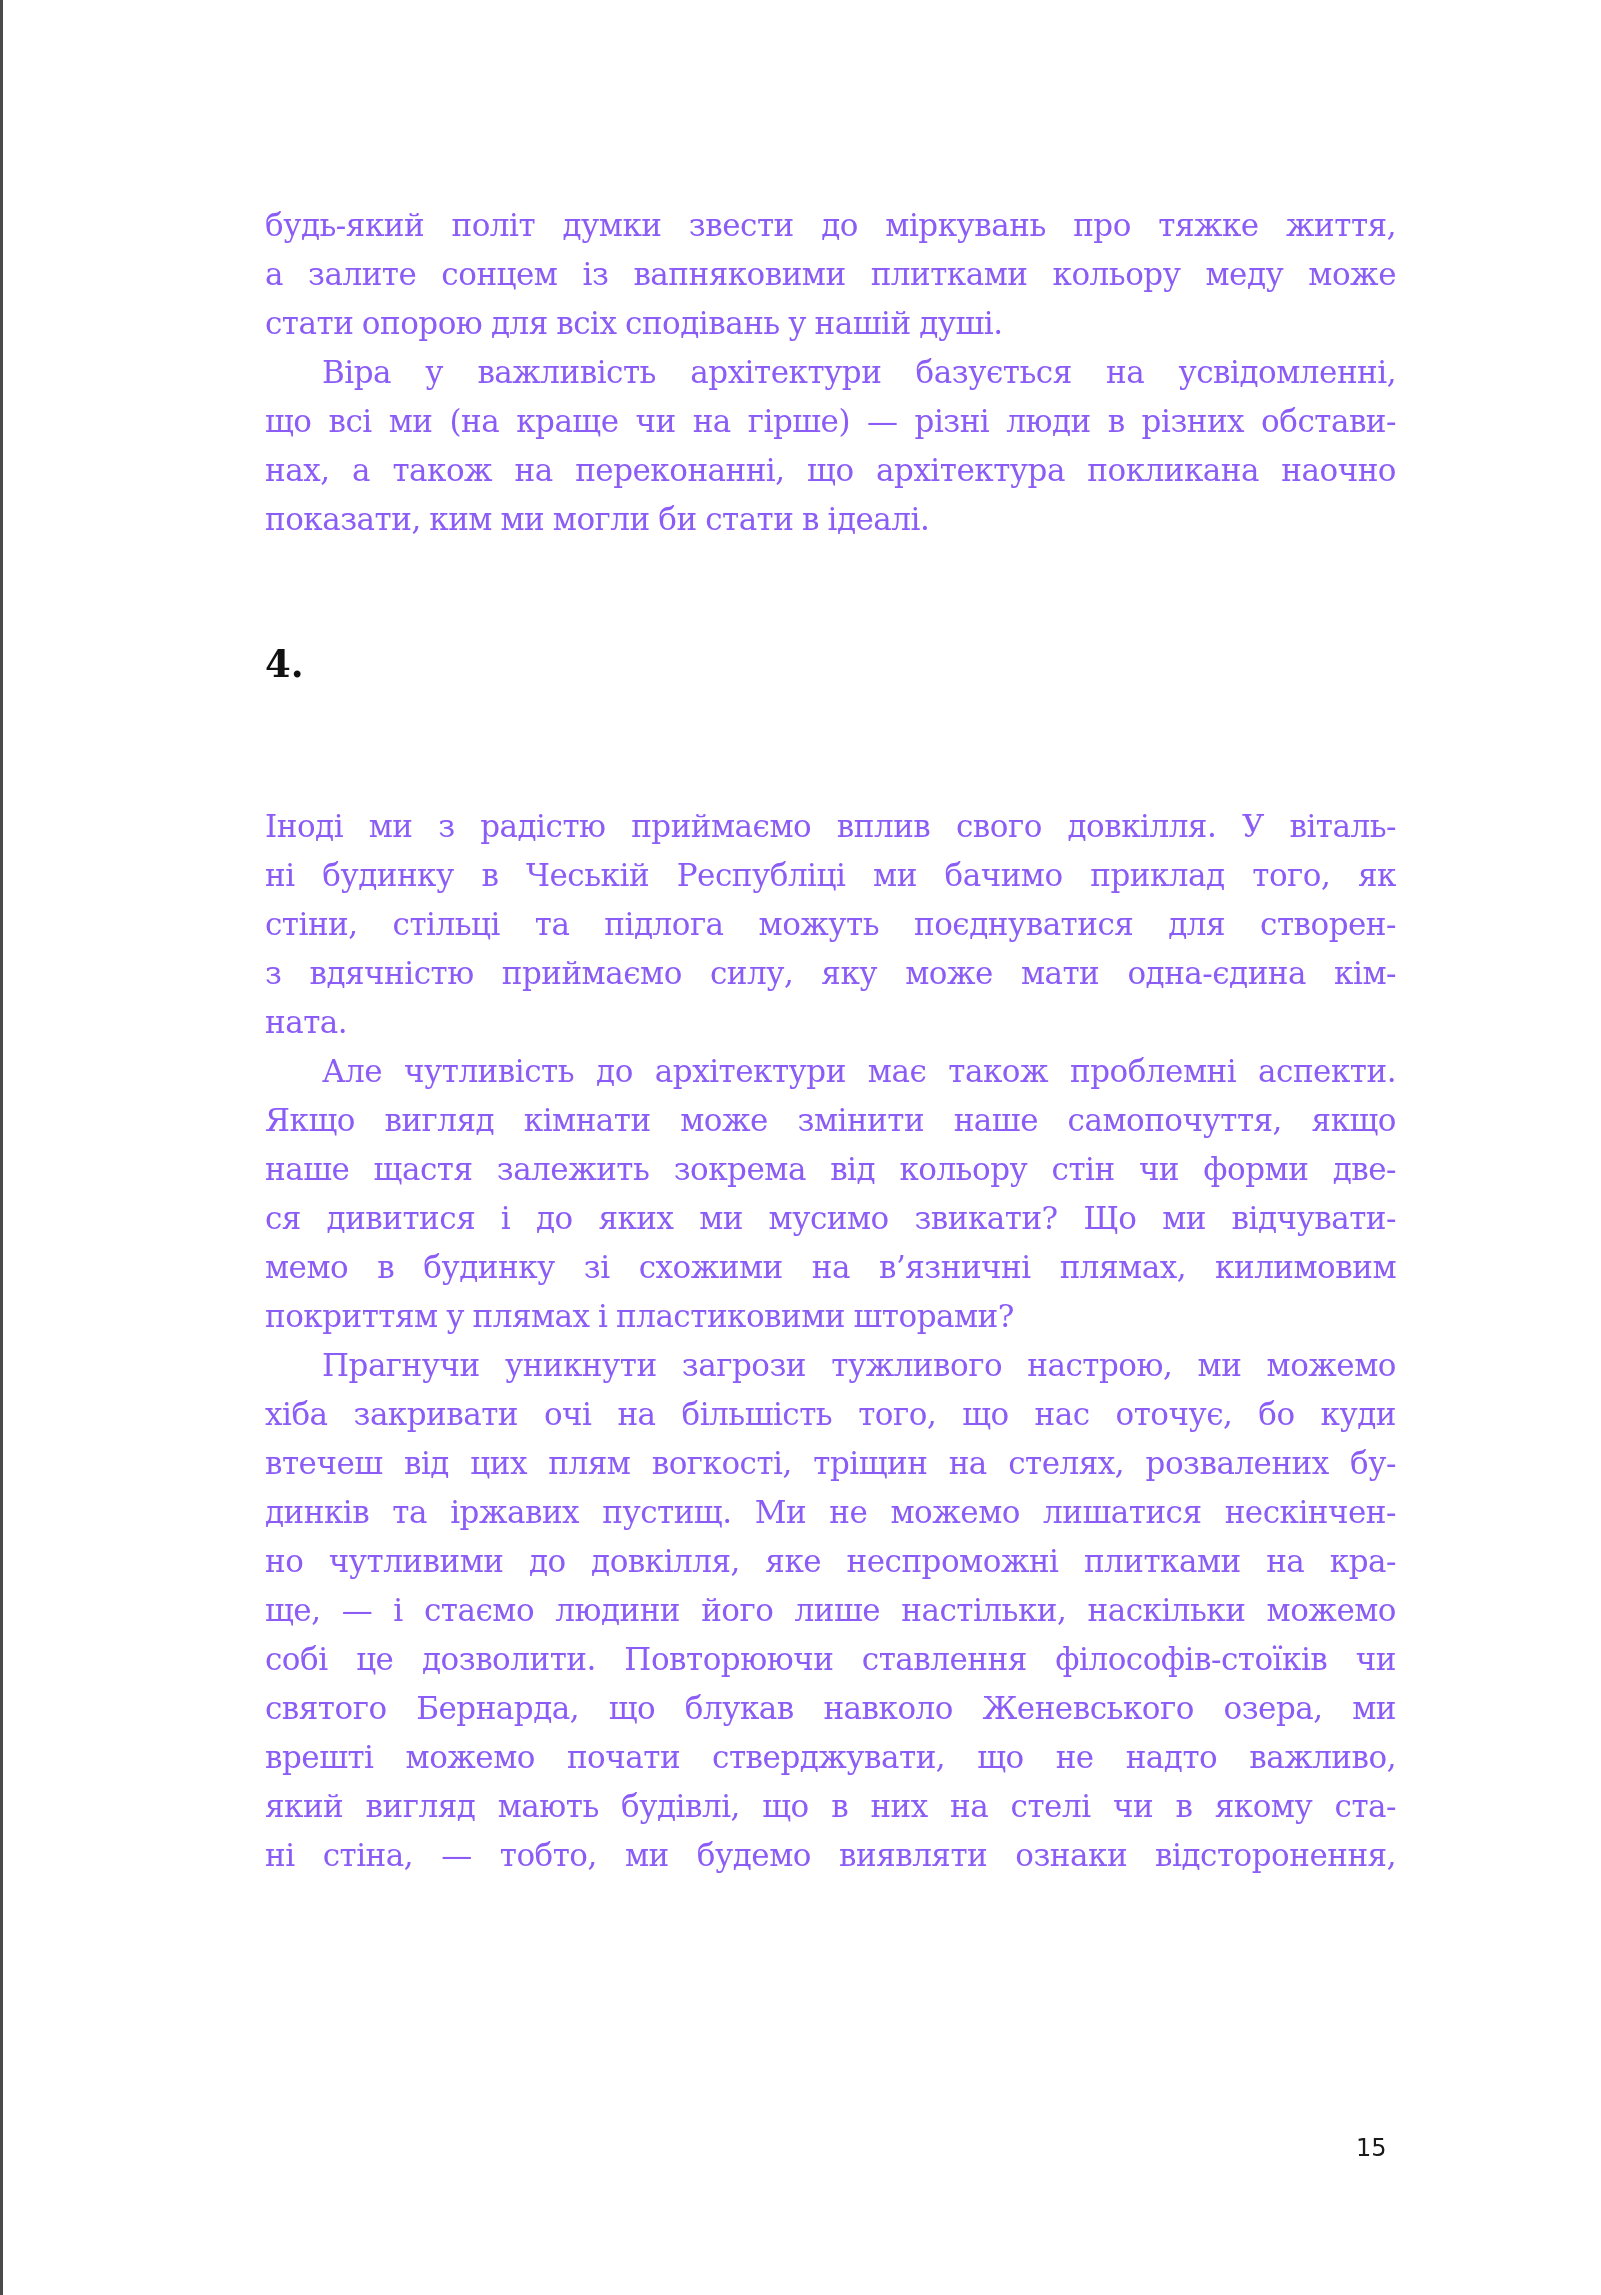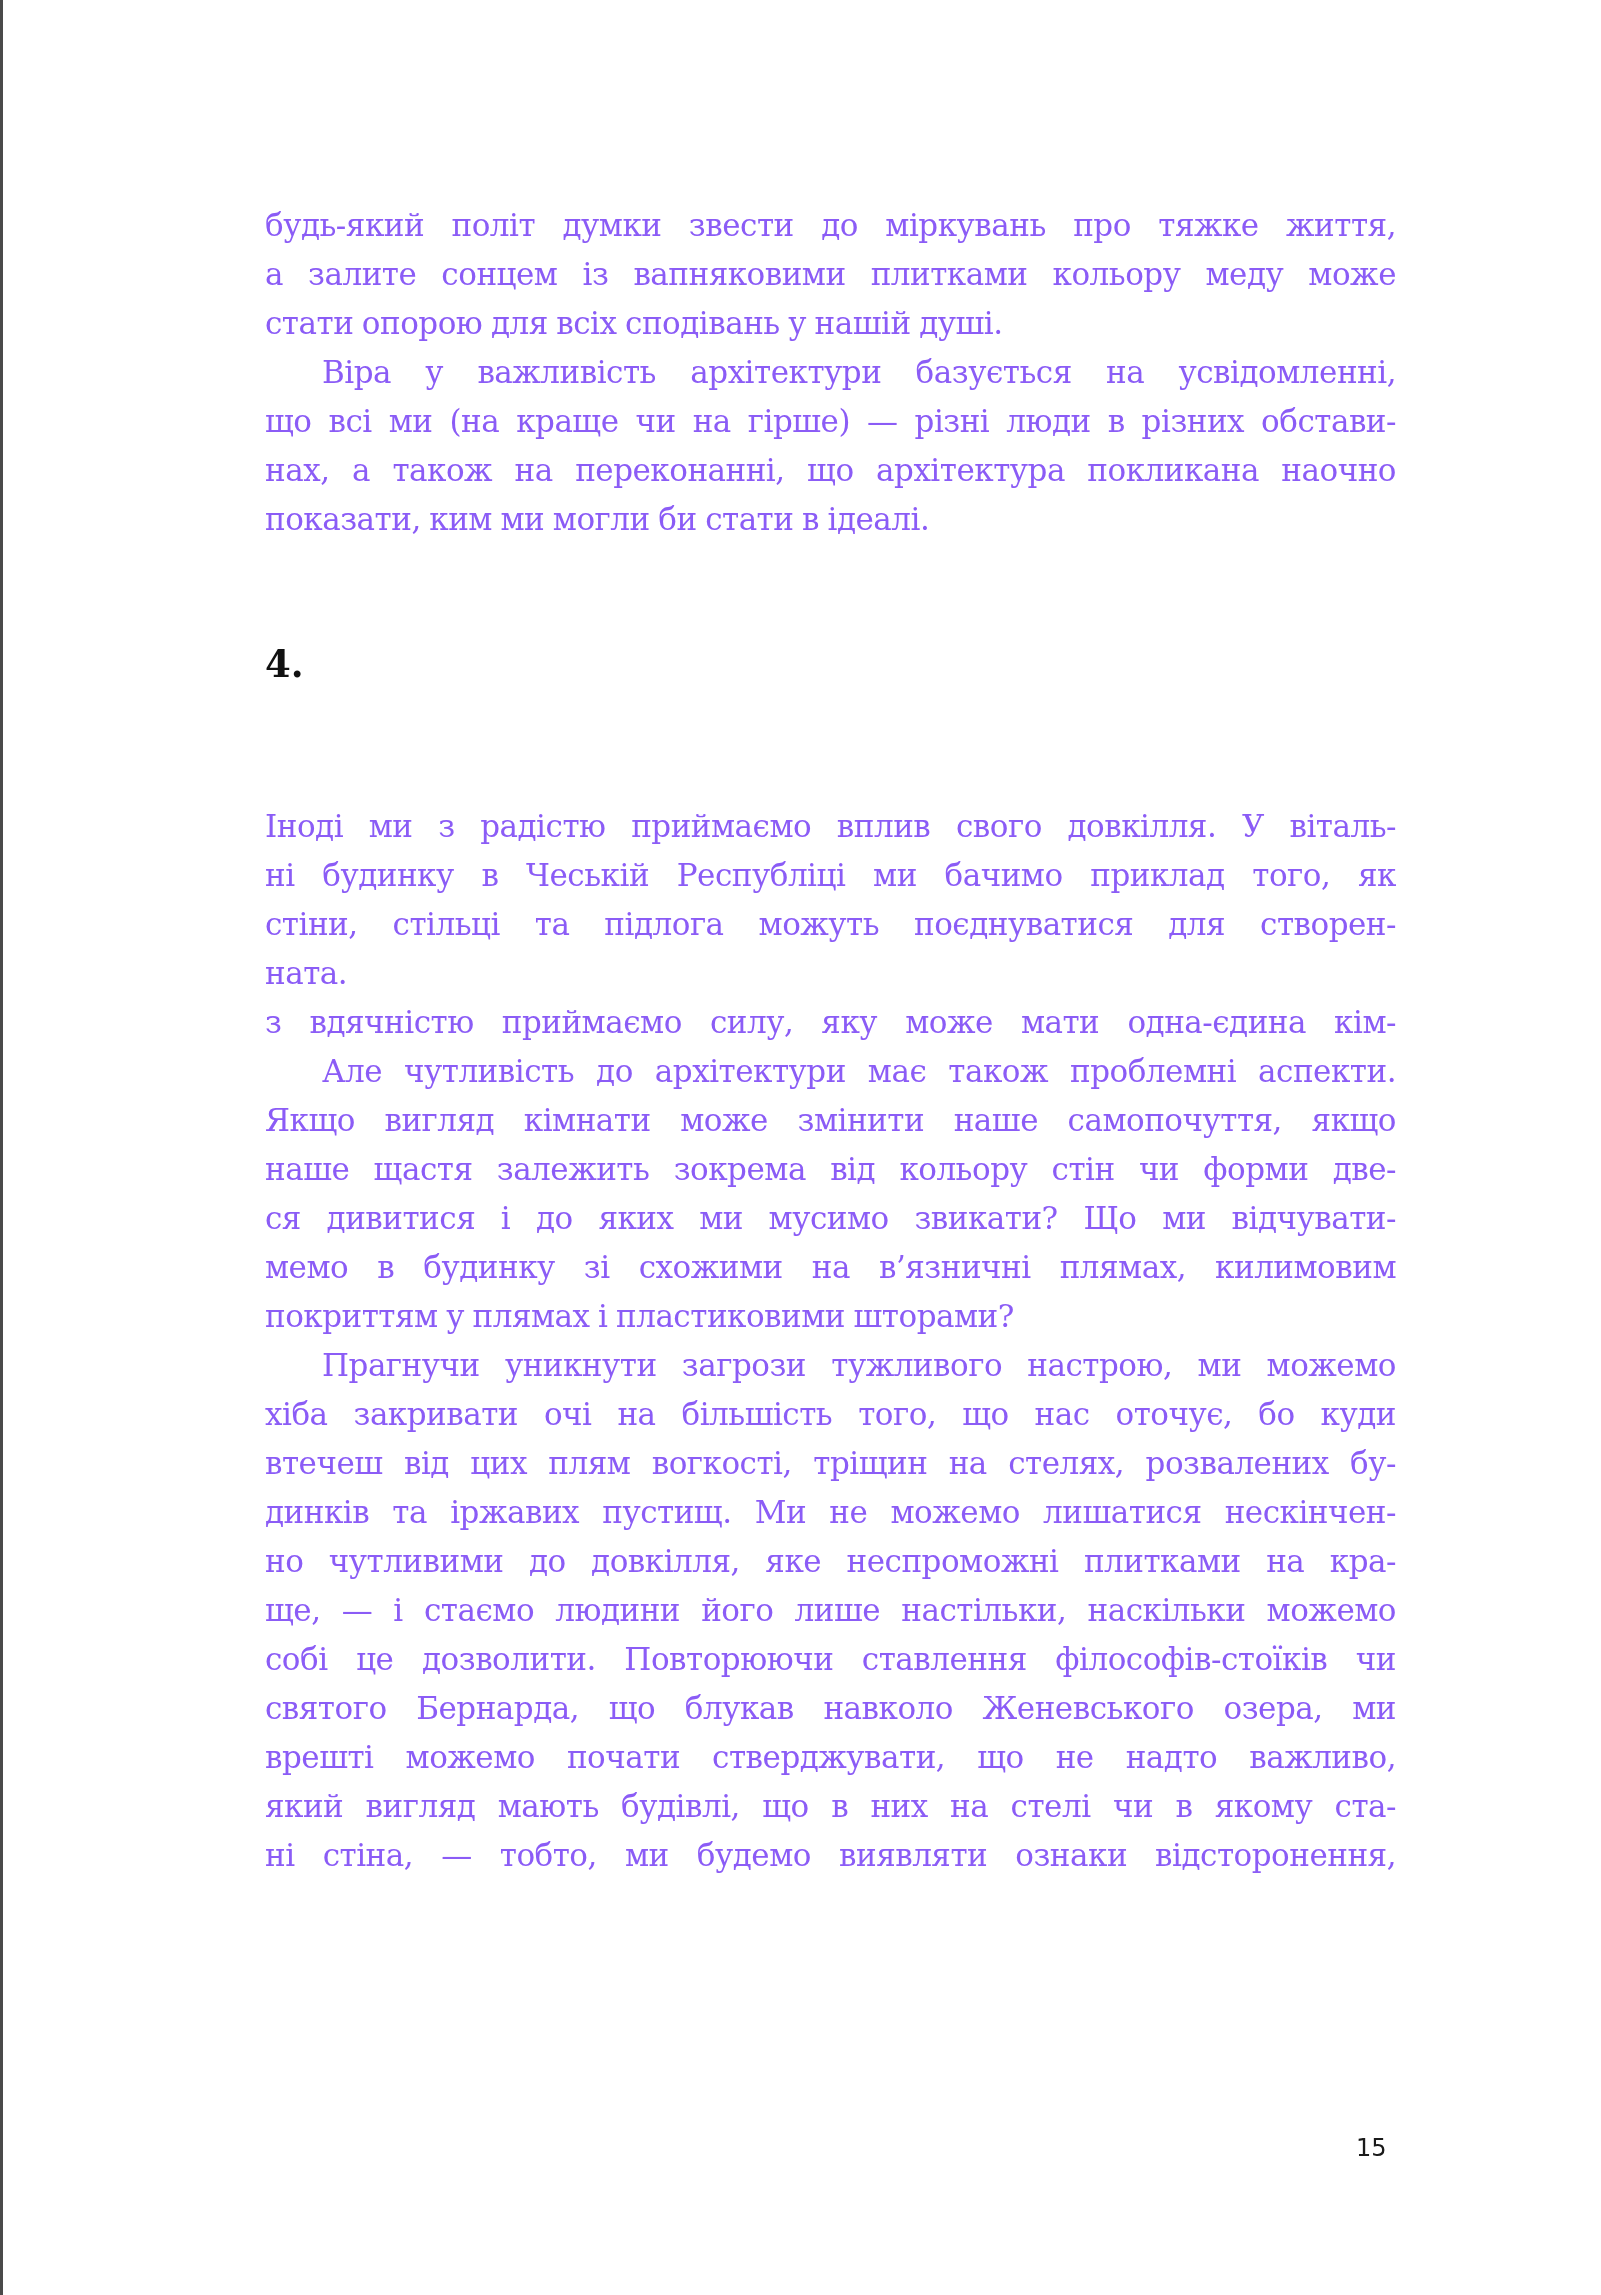--- a/index.html
+++ b/index.html
@@ -51,22 +51,22 @@
     </div>
   </div>
 
 <div class="heading">4.</div>
 
 <div class="text-block" id="section-block" style="top:770px;margin-top:32px;">
     <div>
       <span class="line">Іноді ми з радістю приймаємо вплив свого довкілля. У віталь-</span>
       <span class="line">ні будинку в Чеській Республіці ми бачимо приклад того, як</span>
       <span class="line">стіни, стільці та підлога можуть поєднуватися для створен-</span>
+      <span class="line">з вдячністю приймаємо силу, яку може мати одна-єдина кім-</span>
       <span class="line last">ната.</span>
-      <span class="line">з вдячністю приймаємо силу, яку може мати одна-єдина кім-</span>
     </div>
     <div>
       <span class="line indent">Але чутливість до архітектури має також проблемні аспекти.</span>
       <span class="line">Якщо вигляд кімнати може змінити наше самопочуття, якщо</span>
       <span class="line">наше щастя залежить зокрема від кольору стін чи форми две-</span>
       <span class="line">ся дивитися і до яких ми мусимо звикати? Що ми відчувати-</span>
       <span class="line">мемо в будинку зі схожими на в’язничні плямах, килимовим</span>
       <span class="line last">покриттям у плямах і пластиковими шторами?</span>
     </div>
     <div>

